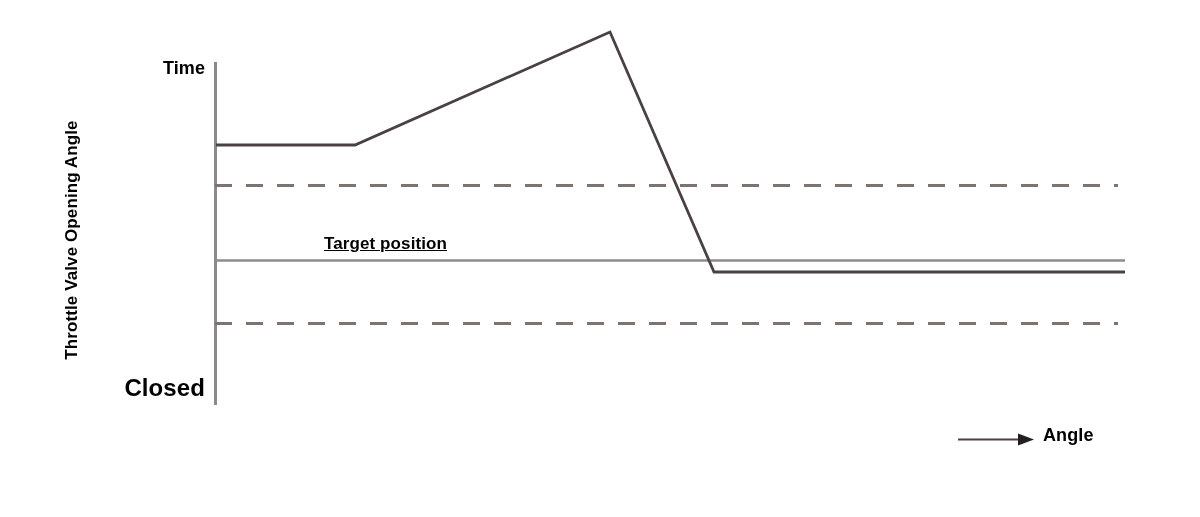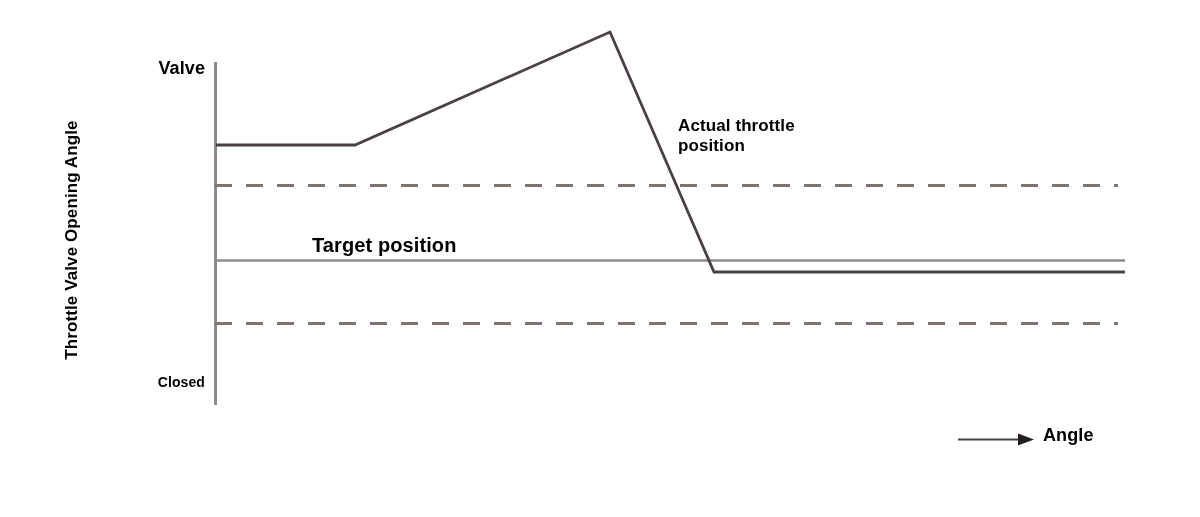--- a/index.html
+++ b/index.html
@@ -45,27 +45,28 @@
     left: 105px;
     top: 58px;
     width: 100px;
     font-size: 18px;
     text-align: right;
   }
   #closed-label {
     left: 95px;
     top: 374px;
     width: 110px;
-    font-size: 14px;
+    font-size: 24px;
     text-align: right;
   }
   #target-label {
-    left: 312px;
+    left: 324px;
     top: 234px;
-    font-size: 20px;
+    font-size: 17px;
+    text-decoration: underline;
   }
   #actual-label {
     left: 678px;
     top: 116px;
     font-size: 17px;
   }
   #time-label {
     left: 1043px;
     top: 425px;
     font-size: 18px;
@@ -90,23 +91,22 @@
 
     <g>
       <line x1="958" y1="439.5" x2="1020" y2="439.5" stroke="#4a4240" stroke-width="2.2"></line>
       <polygon points="1018,433.5 1034,439.5 1018,445.5" fill="#241f1e"></polygon>
     </g>
 
   </svg>
 
   <div class="lbl" id="y-axis-title">Throttle Valve Opening Angle</div>
 
-  <div class="lbl" id="open-label">Valve</div>
+  <div class="lbl" id="open-label">Time</div>
 
   <div class="lbl" id="closed-label">Closed</div>
 
   <div class="lbl" id="target-label">Target position</div>
 
-  <div class="lbl" id="actual-label"><span>Actual throttle</span><br><span>position</span></div>
 
   <div class="lbl" id="time-label">Angle</div>
 
 </div>
 
 </body></html>

